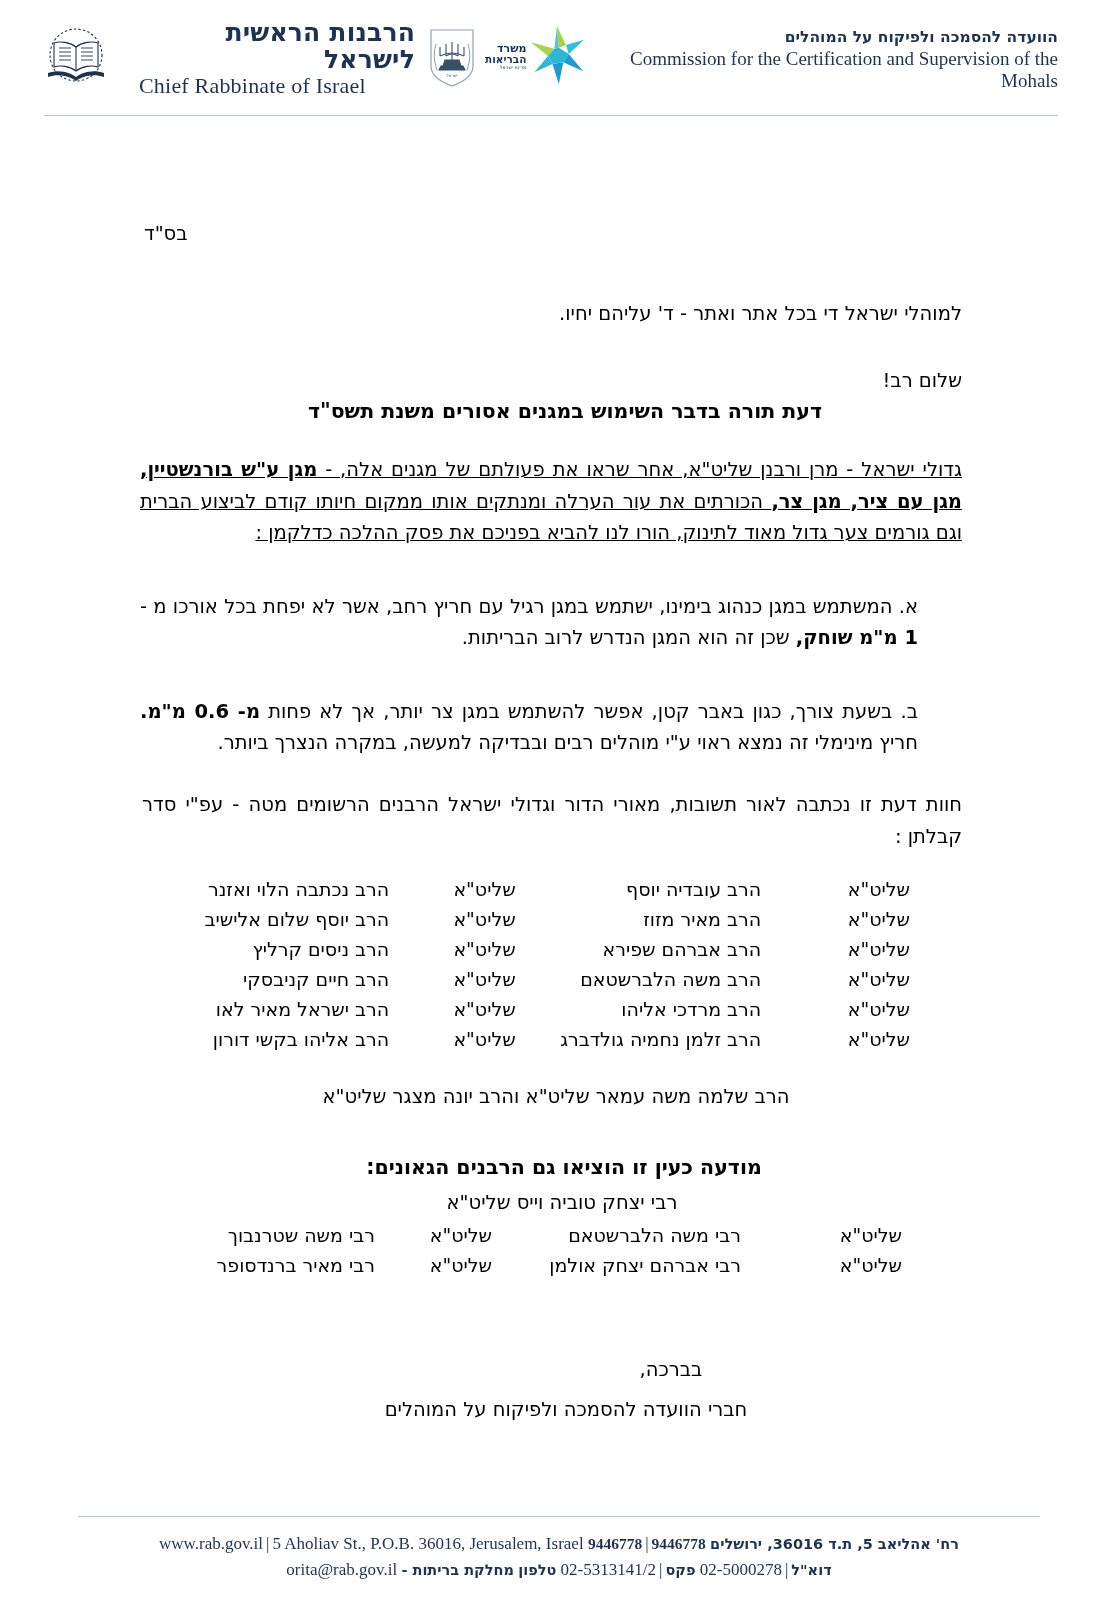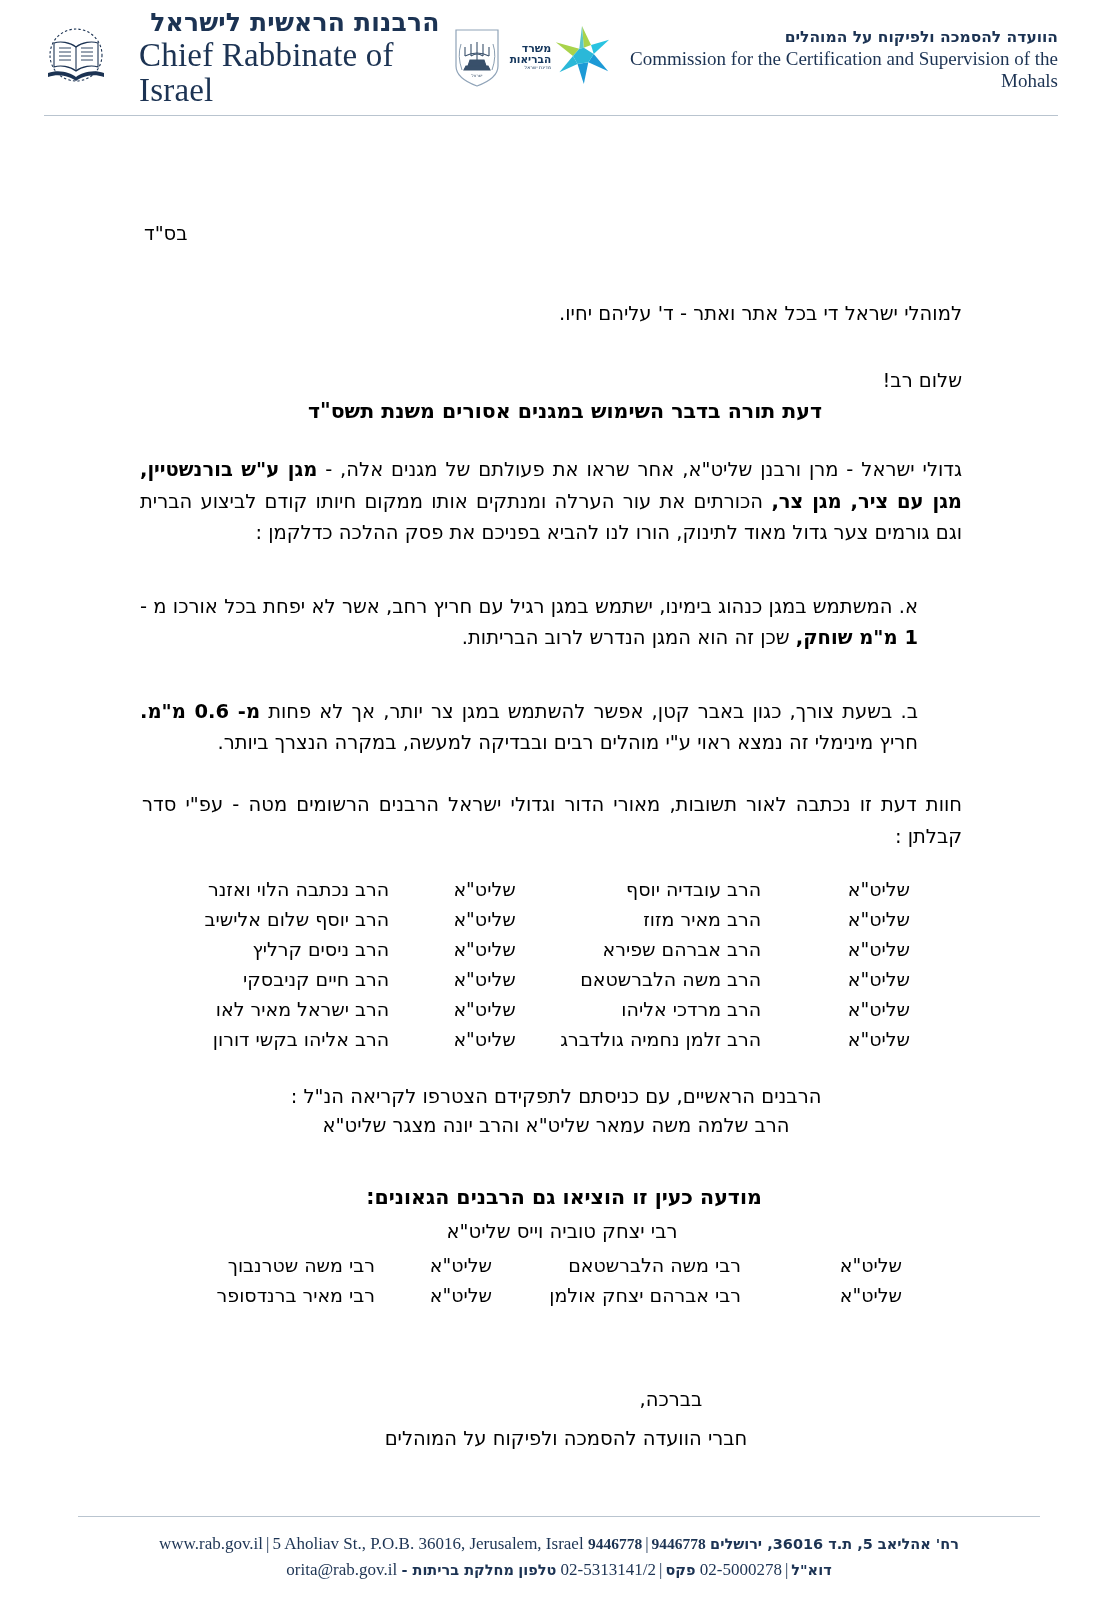--- a/index.html
+++ b/index.html
@@ -68,21 +68,21 @@
   }
   .brand-he {
     font-family: "DejaVu Sans", sans-serif;
     font-weight: bold;
     font-size: 25px;
     direction: rtl;
     letter-spacing: .2px;
   }
   .brand-en {
     font-family: "Liberation Serif", serif;
-    font-size: 33px;
+    font-size: 22px;
     letter-spacing: .2px;
     margin-top: 1px;
   }
   .emblem-group {
     display: flex;
     align-items: center;
     gap: 8px;
     margin-right: auto;
     margin-left: 12px;
     margin-top: 2px;
@@ -157,20 +157,21 @@
     text-align: center;
     font-weight: bold;
     font-size: 20.5px;
     margin-top: -2px;
     padding-left: 28px;
   }
   .para {
     margin-top: 24px;
     text-align: justify;
     text-justify: inter-word;
+    text-decoration: underline;
   }
   .para.intro { margin-top: 26px; }
   .clause {
     margin-top: 42px;
     padding-right: 44px;
     text-align: justify;
   }
   b, strong { font-weight: bold; }
 
   .closing-para {
@@ -413,21 +414,20 @@
             <td class="col-hon-b">שליט"א</td>
             <td class="col-name-b">הרב זלמן נחמיה גולדברג</td>
             <td class="col-hon-a">שליט"א</td>
             <td class="col-name-a">הרב אליהו בקשי דורון</td>
           </tr>
         </tbody>
       </table>
     </div>
 
     <div class="rabbanim">
-      <div class="l1">הרבנים הראשיים, עם כניסתם לתפקידם הצטרפו לקריאה הנ"ל :</div>
       <div class="l2">הרב שלמה משה עמאר שליט"א  והרב יונה מצגר שליט"א</div>
     </div>
 
     <div class="geonim-title">מודעה כעין זו הוציאו גם הרבנים הגאונים:</div>
     <div class="geonim-single">רבי יצחק טוביה וייס שליט"א</div>
 
     <div class="geonim">
       <table>
         <tbody>
           <tr>

